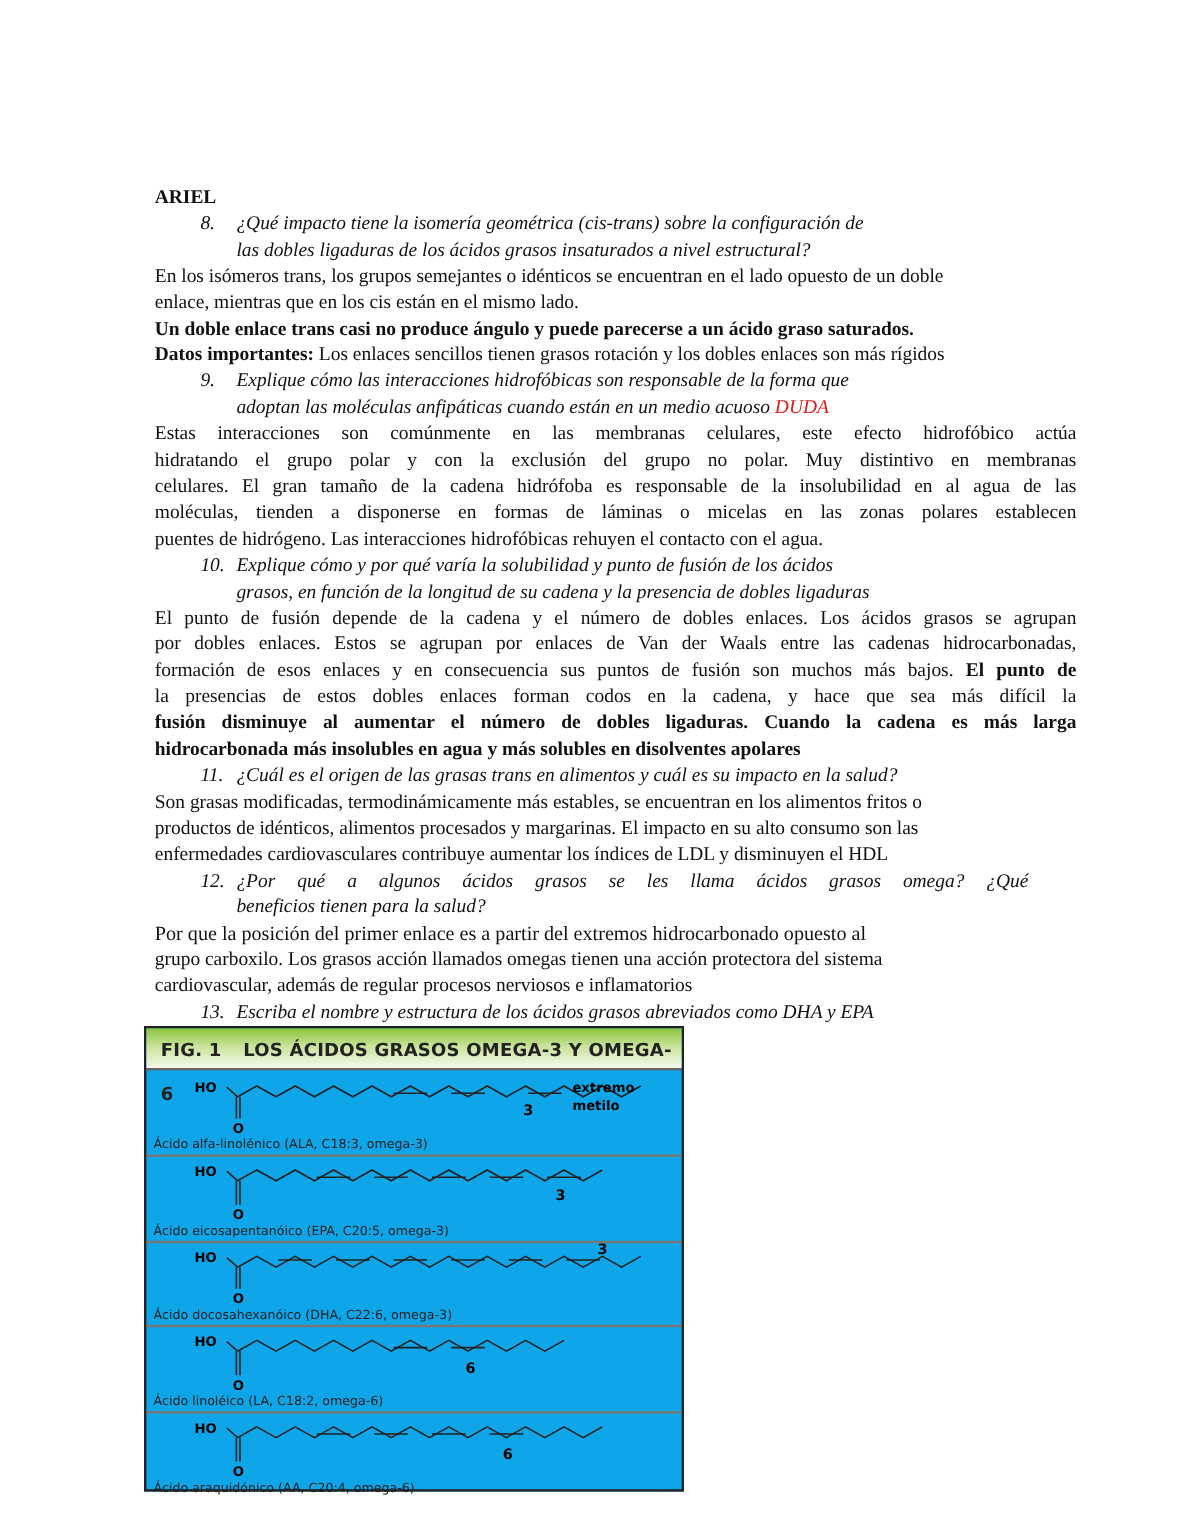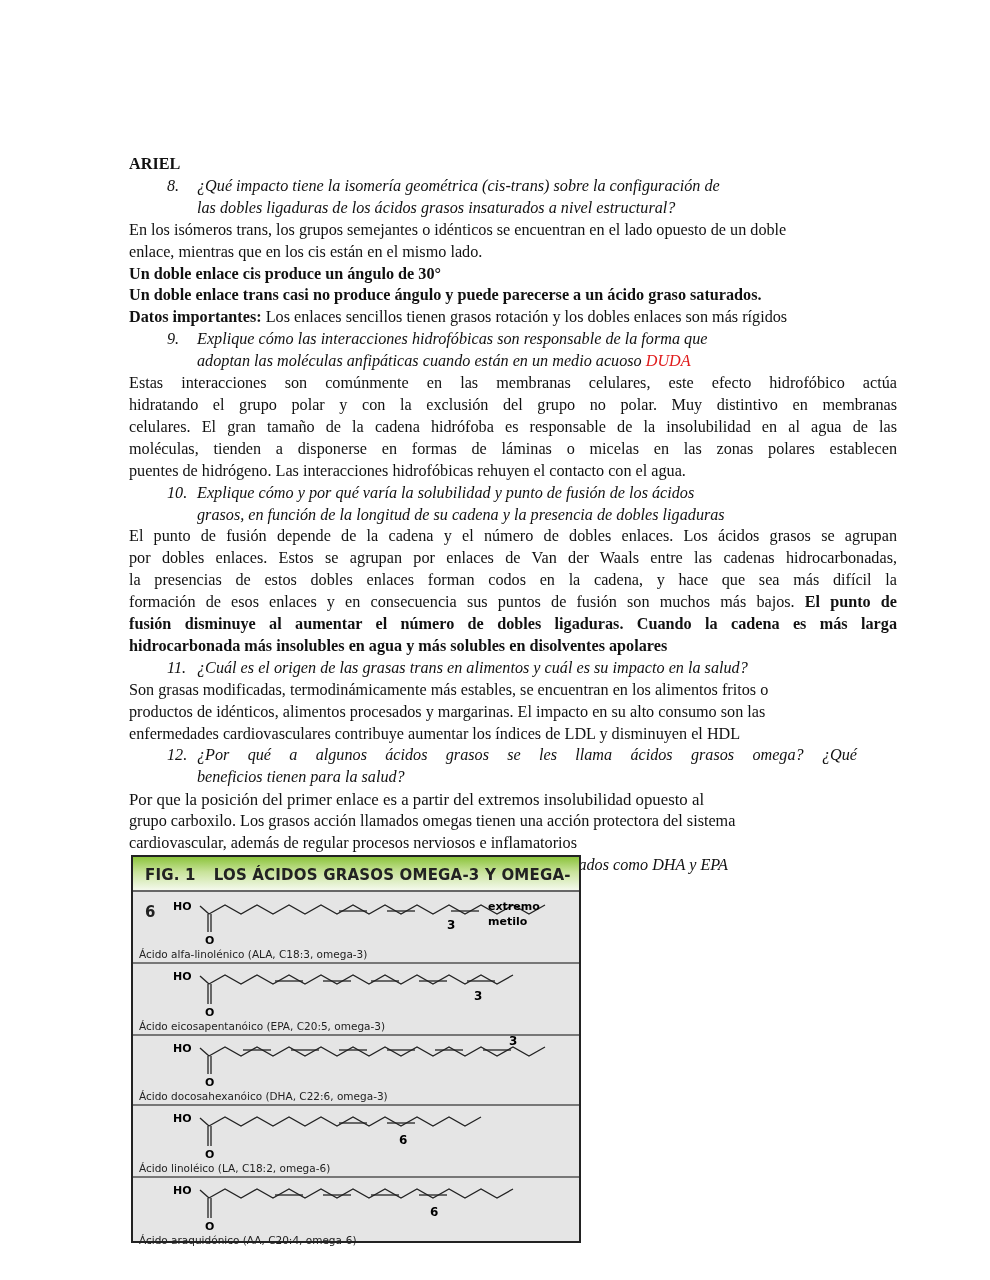--- a/index.html
+++ b/index.html
@@ -7,75 +7,74 @@
          font-family:"Liberation Serif", serif; color:#111; }
   .page { position:absolute; left:129px; top:110px; width:768px; font-size:16.2px; line-height:21.9px;margin-top:44px; }
   .line { white-space:nowrap; }
   .just { text-align:justify; text-align-last:justify; white-space:normal; }
   .b { font-weight:bold; }
   .q { font-weight:normal; font-style:italic; }
   .qline { padding-left:38px; white-space:nowrap; }
   .qnum { display:inline-block; width:30px; }
   .qcont { padding-left:68px; white-space:nowrap; }
   .red { color:#e01b1b; }
-  .figure { position:absolute; left:131px; top:855px; width:446px; height:384px;
-            border:2px solid #222; background:#e5e5e5; font-family:"DejaVu Sans", sans-serif; }
+  .figure { position:absolute; left:120px; top:855px; width:446px; height:384px;
+            border:2px solid #222; background:#0ea5e9; font-family:"DejaVu Sans", sans-serif; }
   .fig-header { height:33px; border-bottom:2px solid #666;
                 background:linear-gradient(to bottom, #8cc43c 0%, #c8e39a 45%, #f4f9ec 100%);
                 font-weight:bold; font-size:15px; line-height:37px; padding-left:12px; color:#222; letter-spacing:0.2px; }
   .fig-header span.num { margin-right:18px; }
   .fig-row { position:relative; border-bottom:2px solid #777; }
   .fig-row:last-child { border-bottom:none; }
   .fig-row svg { position:absolute; left:0; top:0; }
   .fig-caption { position:absolute; left:6px; bottom:2px; font-size:10.5px; color:#222; white-space:nowrap; }
 </style>
 </head>
 <body>
 
 <div class="page">
   <div class="line b">ARIEL</div>
 
   <div class="qline q"><span class="qnum">8.</span><span>¿Qué impacto tiene la isomería geométrica (cis-trans) sobre la configuración de</span></div>
   <div class="qcont q">las dobles ligaduras de los ácidos grasos insaturados a nivel estructural?</div>
   <div class="line">En los isómeros trans, los grupos semejantes o idénticos se encuentran en el lado opuesto de un doble</div>
   <div class="line">enlace, mientras que en los cis están en el mismo lado.</div>
-  <div class="line b">Un doble enlace cis produce un ángulo de 30°</div>
   <div class="line b">Un doble enlace trans casi no produce ángulo y puede parecerse a un ácido graso saturados.</div>
   <div class="line"><span class="b">Datos importantes:</span><span> Los enlaces sencillos tienen grasos rotación y los dobles enlaces son más rígidos</span></div>
 
   <div class="qline q"><span class="qnum">9.</span><span>Explique cómo las interacciones hidrofóbicas son responsable de la forma que</span></div>
   <div class="qcont q"><span>adoptan las moléculas anfipáticas cuando están en un medio acuoso</span> <span class="red">DUDA</span></div>
   <div class="just">Estas interacciones son comúnmente en las membranas celulares,  este efecto hidrofóbico actúa</div>
   <div class="just">hidratando el grupo polar y con la exclusión del grupo no polar. Muy distintivo en membranas</div>
   <div class="just">celulares. El gran tamaño de la cadena hidrófoba es responsable  de la insolubilidad en al agua de las</div>
   <div class="just">moléculas, tienden a disponerse en formas de láminas o micelas en las zonas polares establecen</div>
   <div class="line">puentes de hidrógeno. Las interacciones hidrofóbicas rehuyen el contacto con el agua.</div>
 
   <div class="qline q"><span class="qnum">10.</span><span>Explique cómo y por qué varía la solubilidad y punto de fusión de los ácidos</span></div>
   <div class="qcont q">grasos, en función de la longitud de su cadena y la presencia de dobles ligaduras</div>
   <div class="just">El punto de fusión depende de la cadena y el número de dobles enlaces. Los ácidos grasos se agrupan</div>
   <div class="just">por dobles enlaces. Estos se agrupan por enlaces de Van der Waals entre las cadenas hidrocarbonadas,</div>
+  <div class="just"><span>formación de esos enlaces y en consecuencia sus puntos de fusión son muchos más bajos. </span><span class="b">El punto de</span></div>
   <div class="just">la presencias de estos dobles enlaces forman codos en la cadena, y hace que sea más difícil la</div>
-  <div class="just"><span>formación de esos enlaces y en consecuencia sus puntos de fusión son muchos más bajos. </span><span class="b">El punto de</span></div>
   <div class="just b">fusión disminuye al aumentar el número de dobles ligaduras. Cuando la cadena es más larga</div>
   <div class="line b">hidrocarbonada más insolubles en agua y más solubles en disolventes apolares</div>
 
   <div class="qline q"><span class="qnum">11.</span><span>¿Cuál es el origen de las grasas trans en alimentos y cuál es su impacto en la salud?</span></div>
   <div class="line">Son grasas modificadas, termodinámicamente más estables, se encuentran en los alimentos fritos o</div>
   <div class="line">productos de idénticos, alimentos procesados y margarinas.  El impacto en su alto consumo son las</div>
   <div class="line">enfermedades cardiovasculares contribuye aumentar los índices de LDL y disminuyen el HDL</div>
 
   <div class="qline q" style="width:690px;">
       <div style="display:flex;justify-content:space-between;white-space:nowrap;">
         <span class="qnum">12.</span>
         <span style="flex:1;text-align:justify;text-align-last:justify;">¿Por qué a algunos ácidos grasos se les llama ácidos grasos omega? ¿Qué</span>
       </div>
     </div>
   <div class="qcont q">beneficios tienen para la salud?</div>
-  <div class="line" style="font-size:16.8px;">Por que la posición del primer enlace es a partir del extremos insolubilidad opuesto al</div>
+  <div class="line" style="font-size:16.8px;">Por que la posición del primer enlace es a partir del extremos hidrocarbonado opuesto al</div>
   <div class="line">grupo carboxilo. Los grasos acción llamados omegas tienen una acción protectora del sistema</div>
   <div class="line">cardiovascular, además de regular procesos nerviosos e inflamatorios</div>
 
   <div class="qline q"><span class="qnum">13.</span><span>Escriba el nombre y estructura de los ácidos grasos abreviados como DHA y EPA</span></div>
 </div>
 
 <div class="figure">
   <div class="fig-header"><span class="num">FIG. 1</span><span>LOS ÁCIDOS GRASOS OMEGA-3 Y OMEGA-6</span></div>
 
   <div class="fig-row" style="height:70px;">

